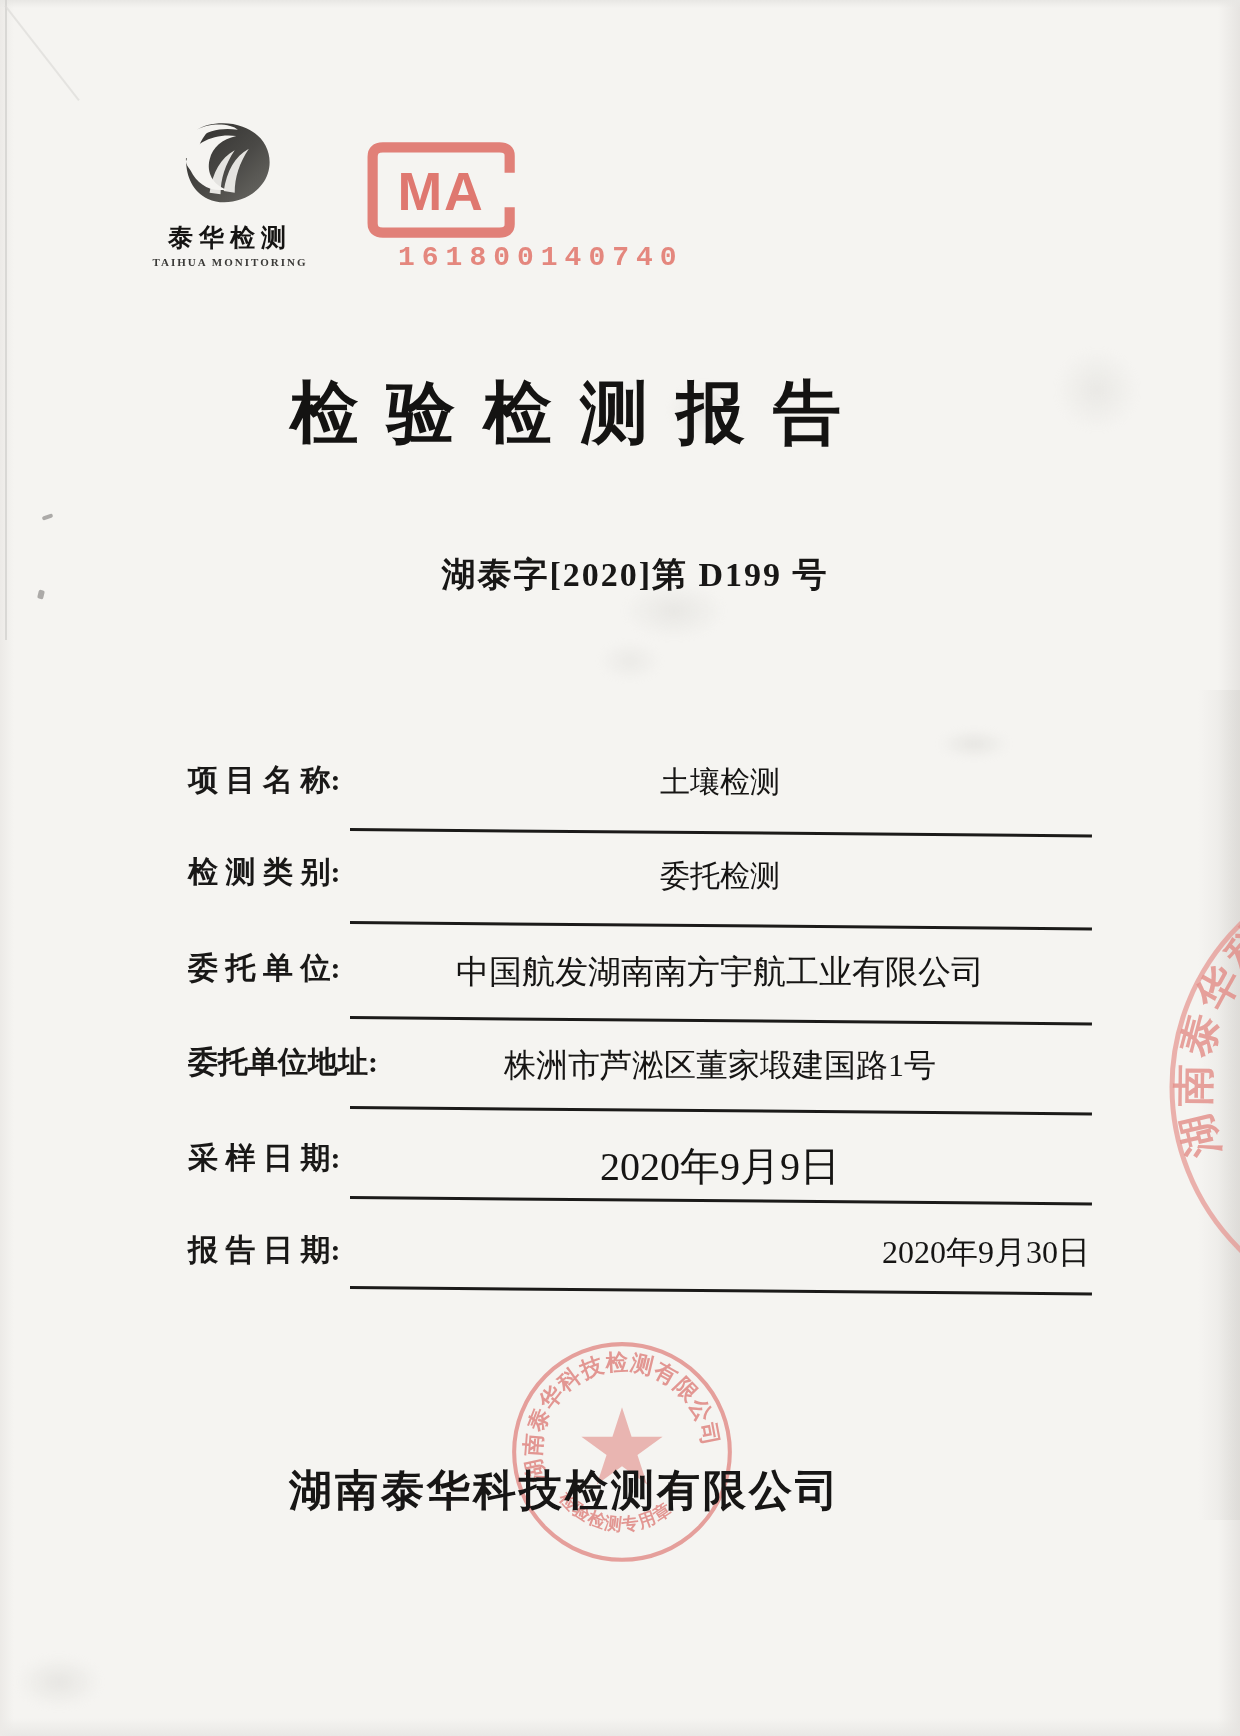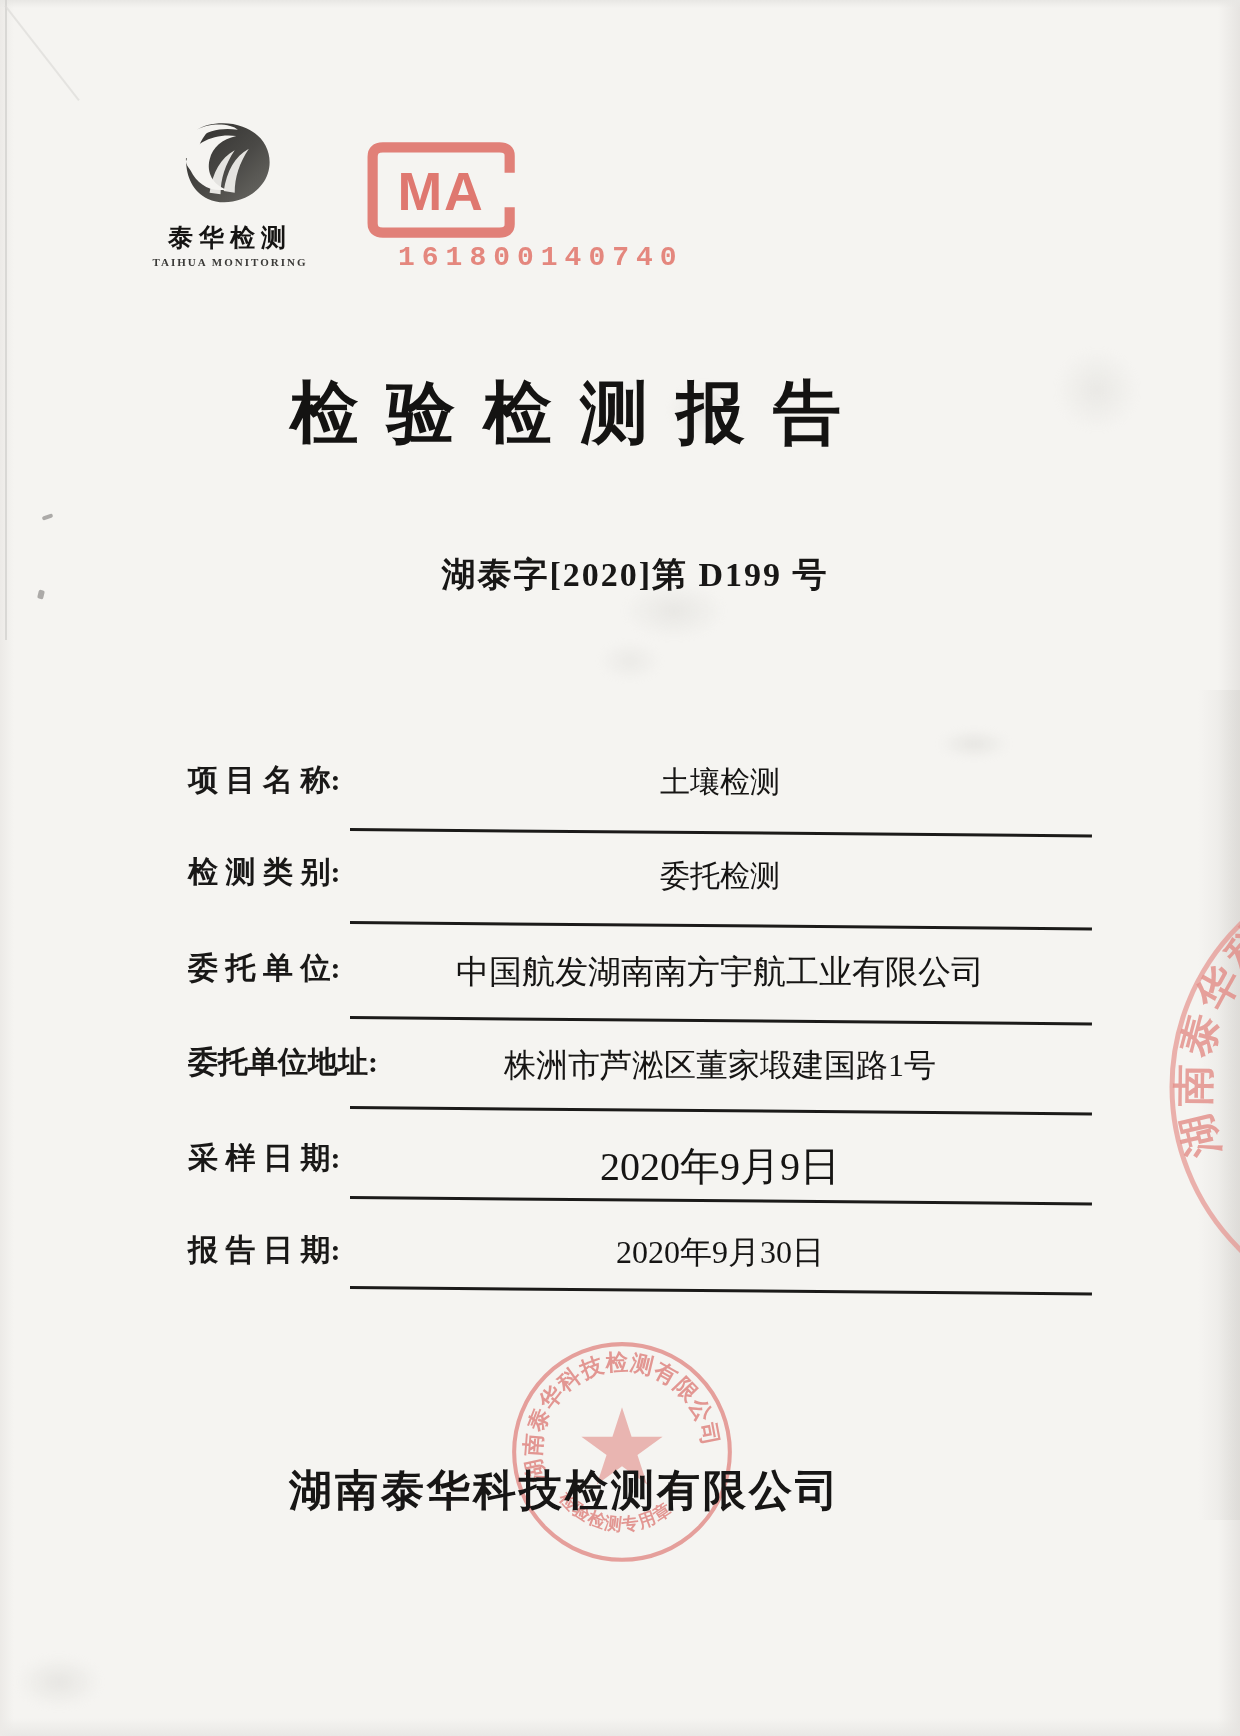--- a/index.html
+++ b/index.html
@@ -109,21 +109,21 @@
 
   <div class="abs row-label" style="top:1042px;">委托单位地址:</div>
   <div class="abs row-value" style="top:1044px;font-size:32px;">株洲市芦淞区董家塅建国路1号</div>
   <div class="abs rule" style="top:1106px;"></div>
 
   <div class="abs row-label" style="top:1138px;">采 样 日 期:</div>
   <div class="abs row-value" style="top:1139px;font-size:40px;">2020年9月9日</div>
   <div class="abs rule" style="top:1196px;"></div>
 
   <div class="abs row-label" style="top:1230px;">报 告 日 期:</div>
-  <div class="abs row-value" style="top:1231px;font-size:32px;">2020年9月30日</div>
+  <div class="abs row-value" style="top:1231px;font-size:32px;text-align:right;">2020年9月30日</div>
   <div class="abs rule" style="top:1286px;"></div>
 
   <svg class="abs seal" style="left:505px;top:1336px;" width="234" height="234" viewBox="0 0 230 230">
     <circle cx="115" cy="114" r="106" fill="none" stroke="#e39490" stroke-width="4"></circle>
     <polygon points="115,70 124.4,99.1 154.9,99 130.2,116.9 139.7,146 115,128 90.3,146 99.8,116.9 75.1,99 105.6,99.1" fill="#e5a09b" opacity=".85"></polygon>
     <defs>
       <path id="sealTop" d="M 40,141 A 80,80 0 1 1 190,141" fill="none"></path>
       <path id="sealBottom" d="M 52,158 A 77,77 0 0 0 178,158" fill="none"></path>
     </defs>
     <text font-size="22" fill="#e08a85" letter-spacing="1">

